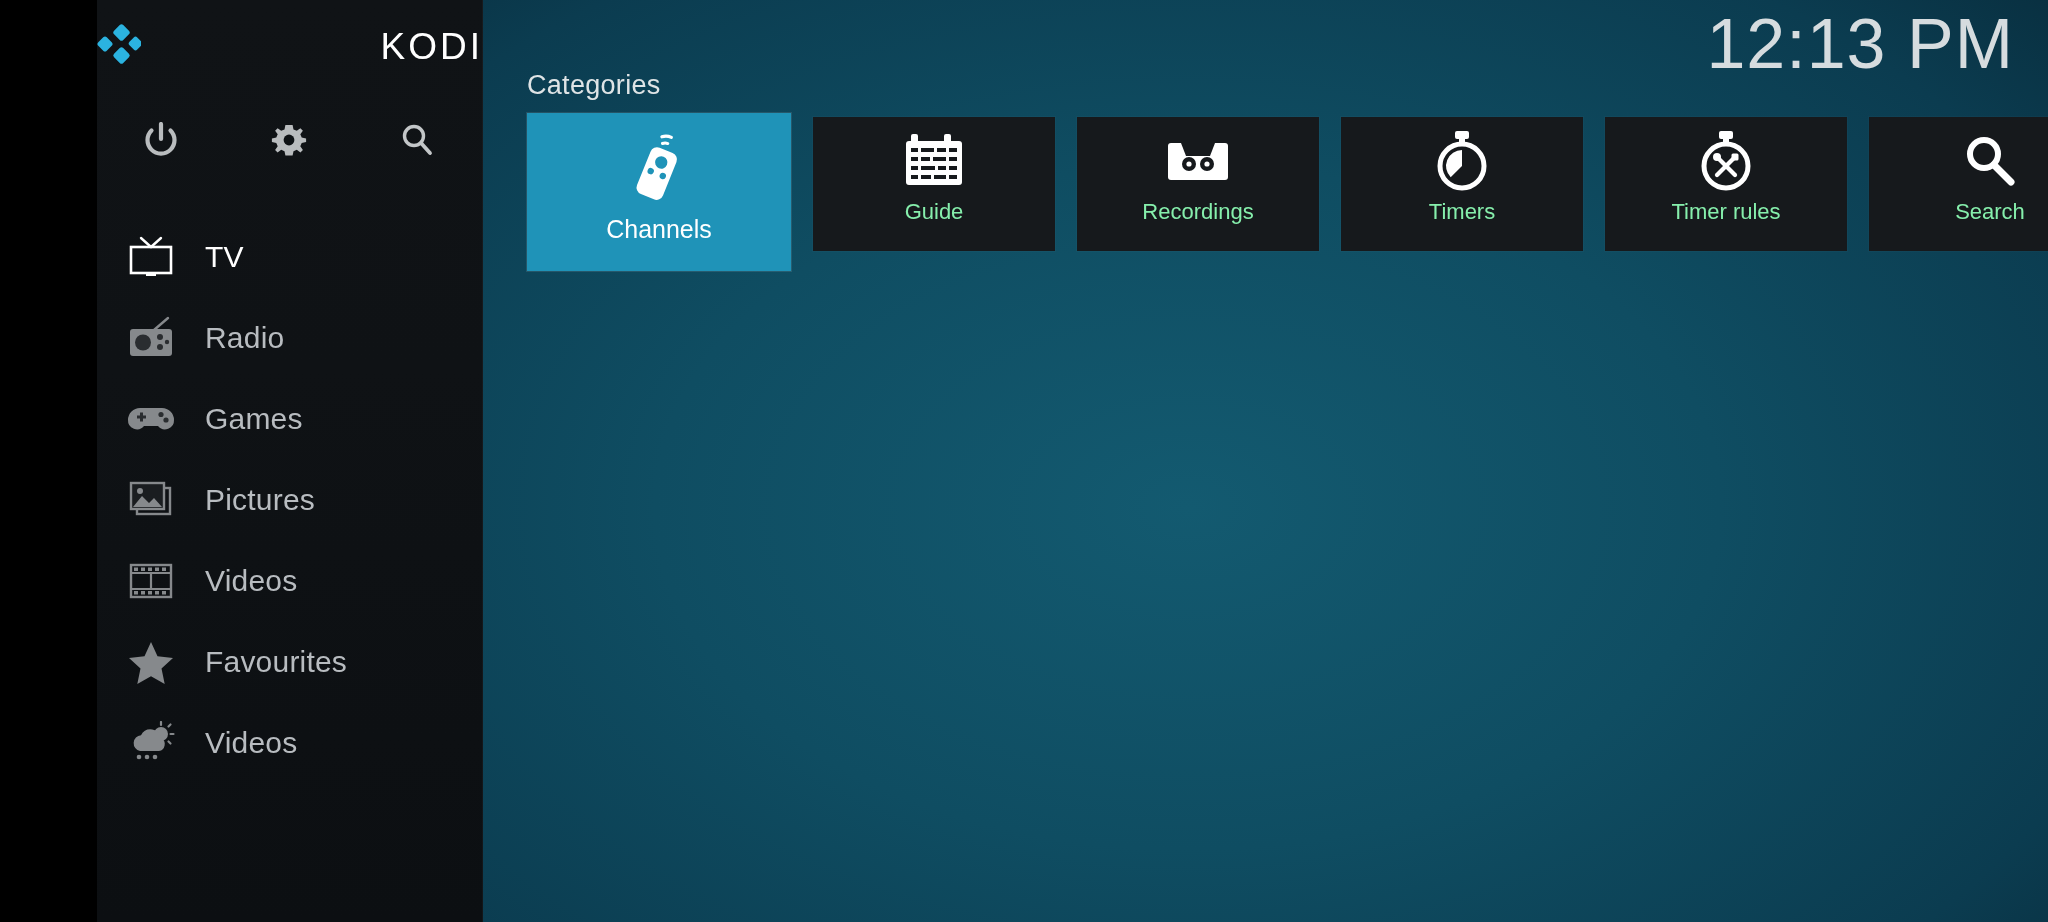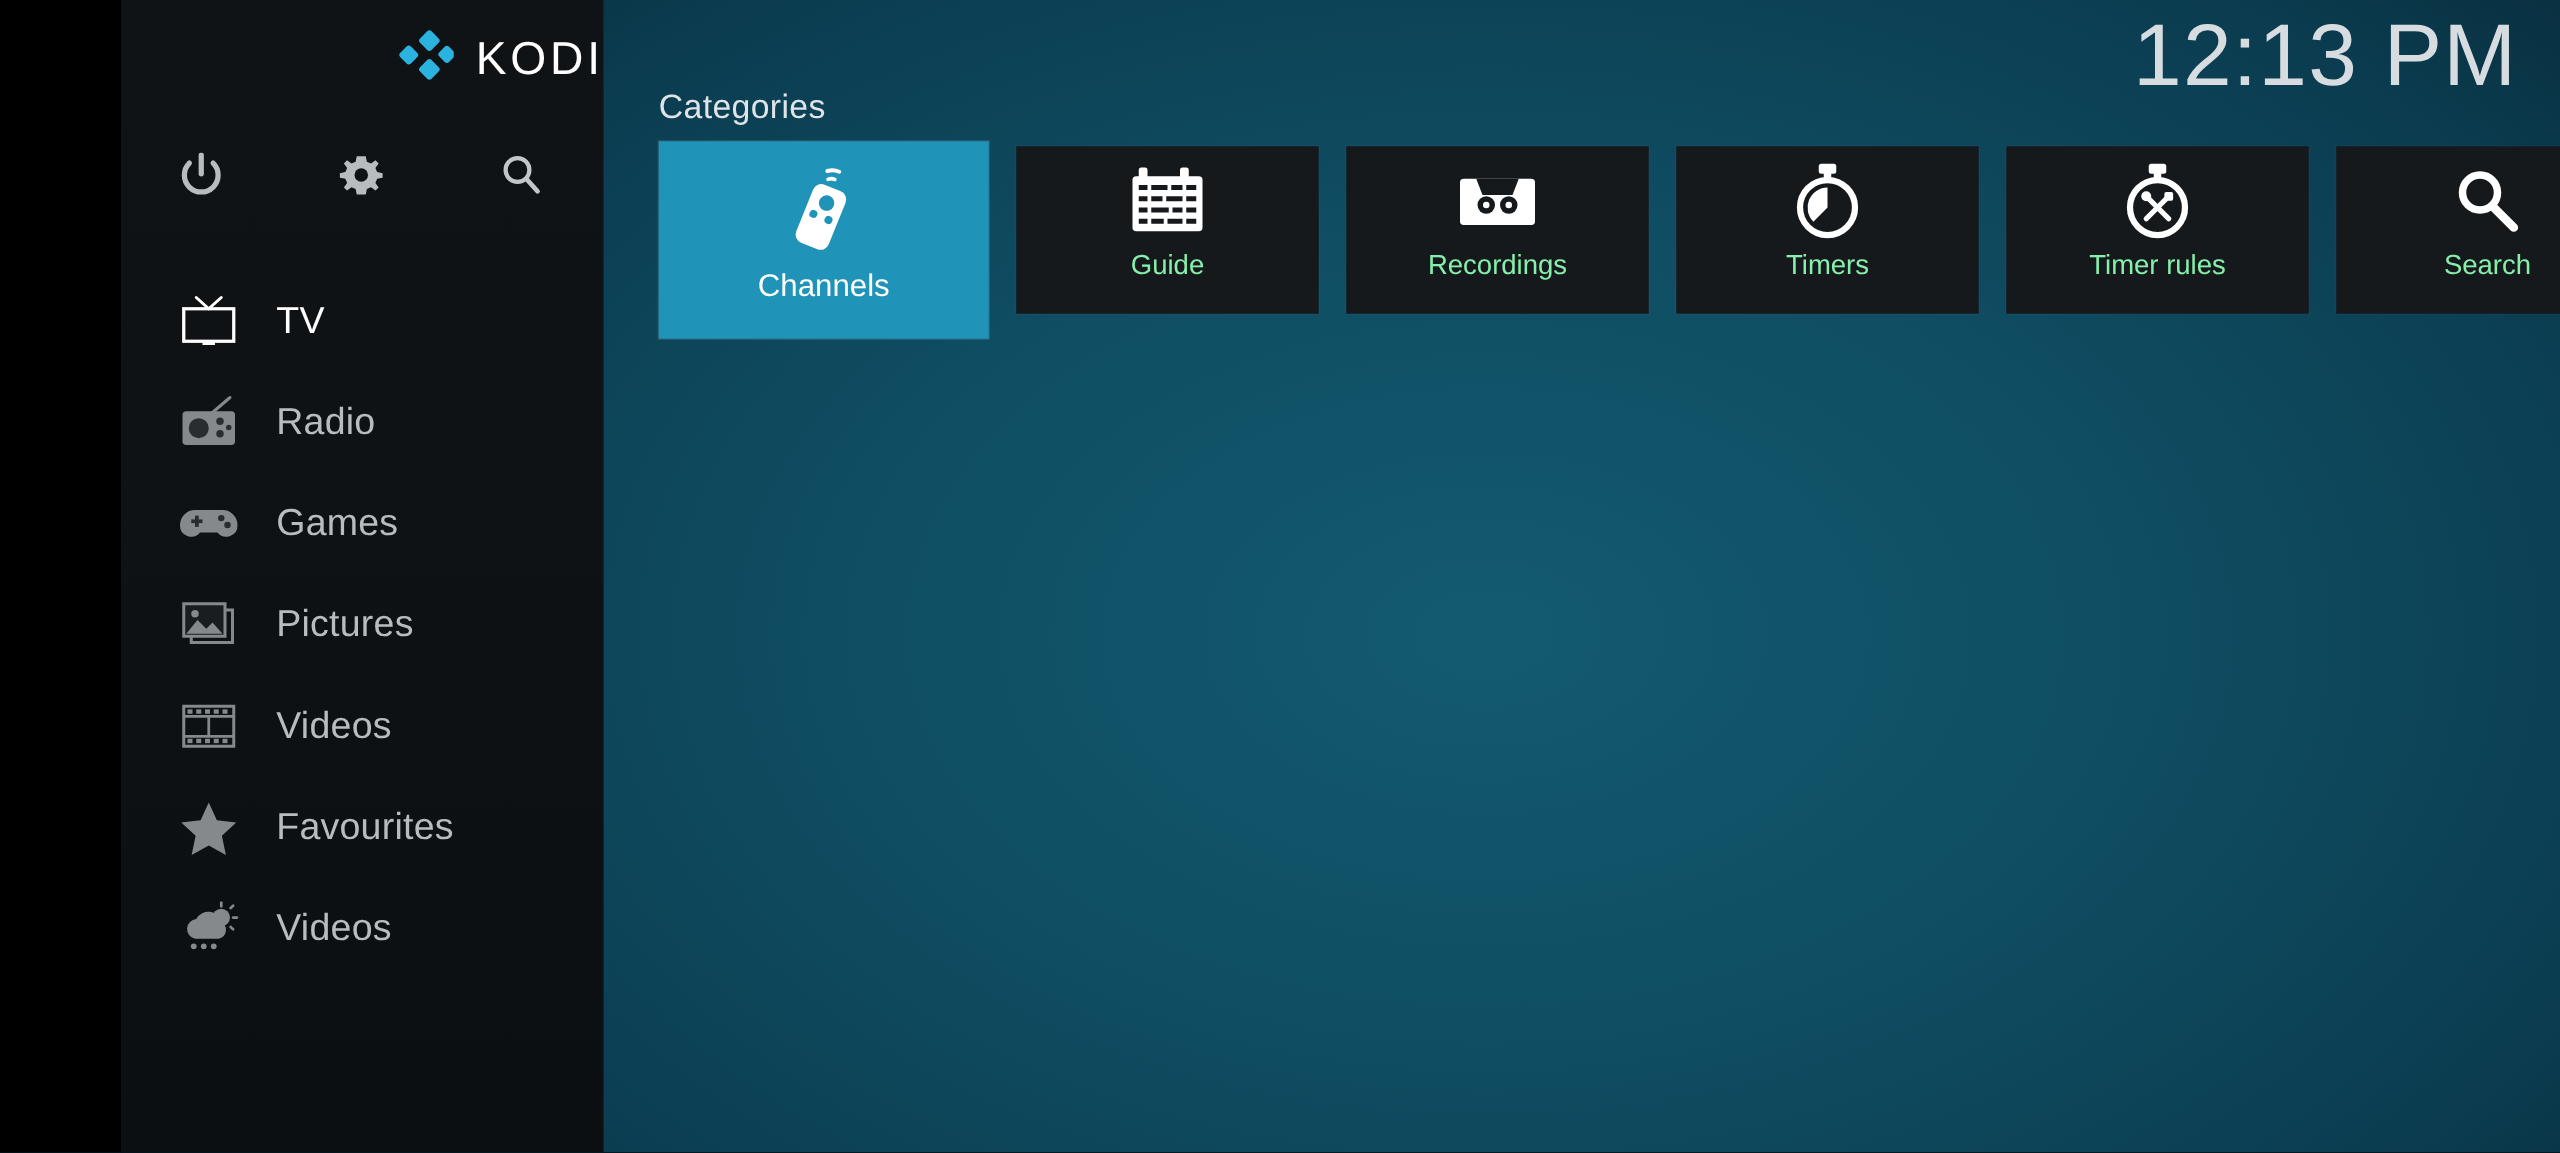--- a/index.html
+++ b/index.html
@@ -29,40 +29,40 @@
     background:linear-gradient(180deg,#101316 0%, #0f1215 40%, #0c0f12 100%);
     z-index:5;
   }
   #sidebar::after {
     content:""; position:absolute; right:0; top:0; width:1px; height:100%;
     background:rgba(255,255,255,0.03);
   }
   
   #logo-row {
     position:absolute; left:0; top:18px; width:386px; height:56px;
-    display:flex; align-items:center; justify-content:flex-end; gap:18px;
+    display:flex; align-items:center; justify-content:space-between; gap:18px;
   }
   #logo-mark { width:44px; height:44px; display:block; }
   #logo-text {
     color:#ffffff; font-size:37px; letter-spacing:3px;
     font-weight:400; line-height:1;
     font-family:"Liberation Sans", sans-serif;
   }
   
   #quick-row {
     position:absolute; left:0; top:112px; width:386px; height:56px;
     display:flex; align-items:center;
   }
   .quick-btn {
     width:128px; height:56px; display:flex; align-items:center; justify-content:center;
     cursor:pointer;
   }
   .quick-btn svg { display:block; }
   
-  #menu { position:absolute; left:16px; top:216px; width:460px; }
+  #menu { position:absolute; left:0; top:216px; width:460px; }
   .menu-item {
     height:81px; display:flex; align-items:center; padding-left:16px; cursor:pointer;
   }
   .menu-ico {
     width:76px; min-width:76px; height:50px;
     display:flex; align-items:center; justify-content:center;
   }
   .menu-ico svg { display:block; }
   .menu-label {
     font-size:30px; color:#b8bcc0; line-height:1;

